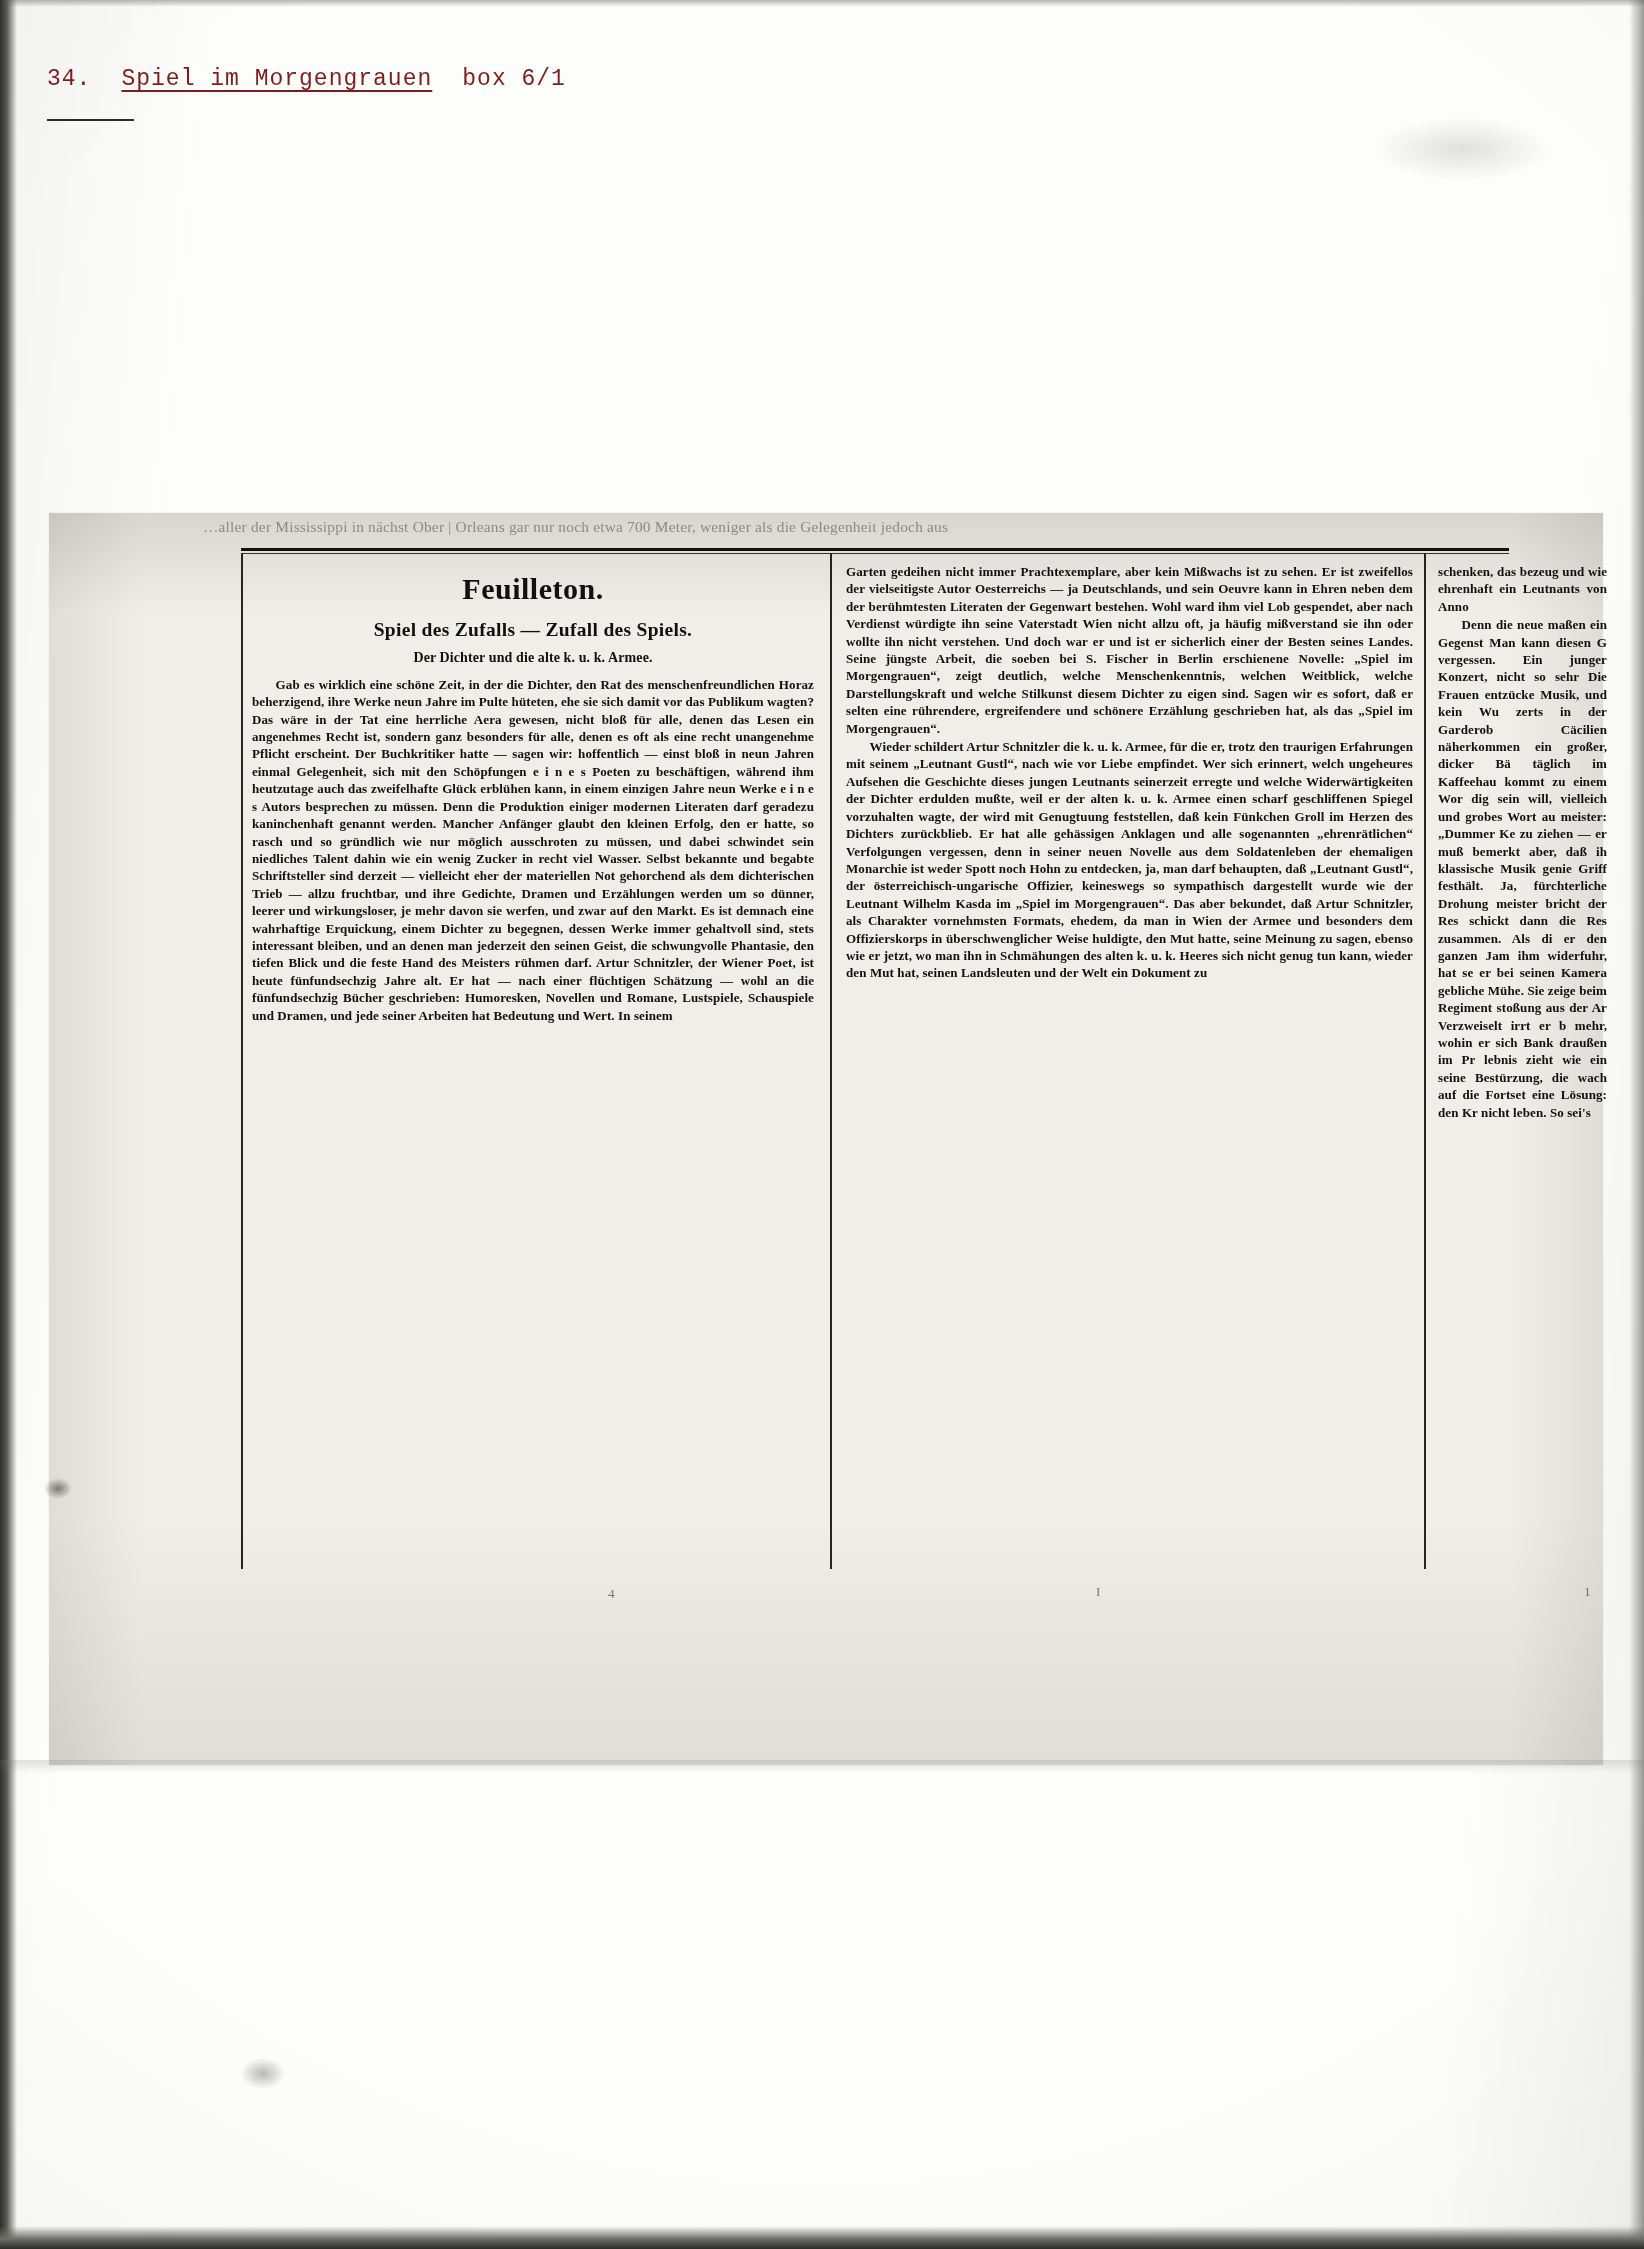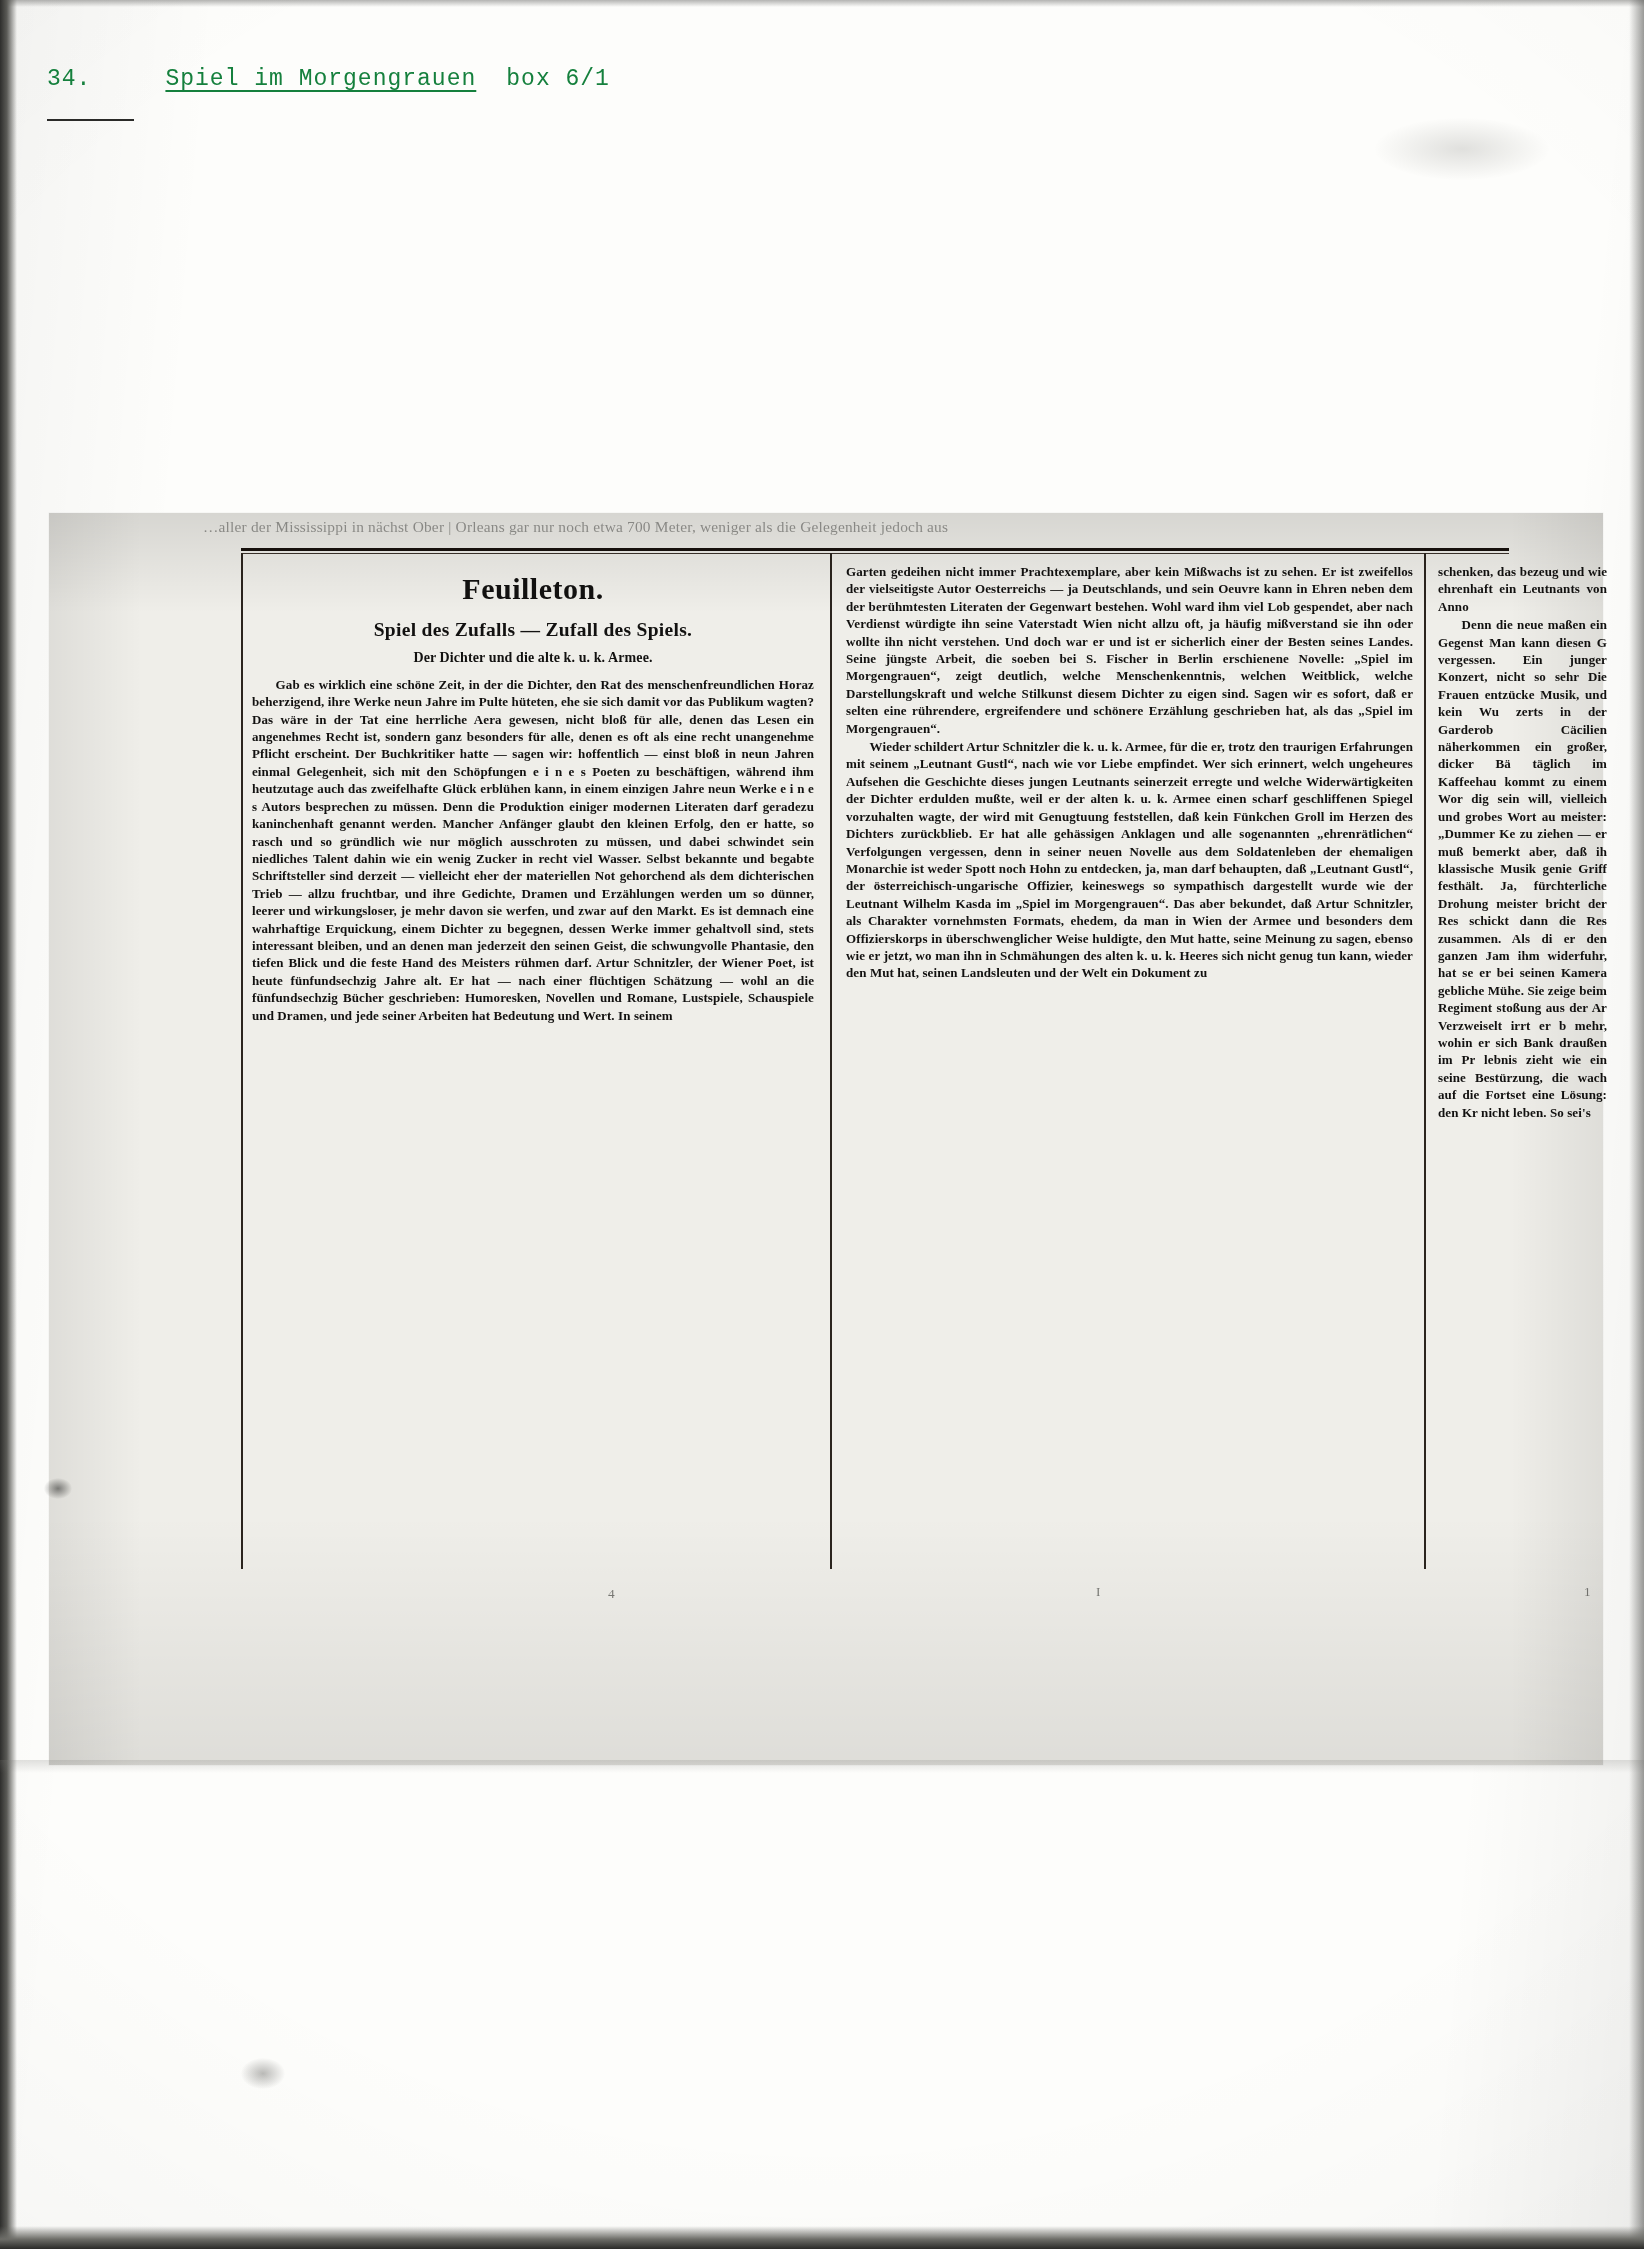--- a/index.html
+++ b/index.html
@@ -57,28 +57,27 @@
   #header-line {
     position: absolute;
     left: 47px;
     top: 57px;
     display: flex;
     align-items: baseline;
     gap: 30px;
     font-family: "Liberation Mono", monospace;
     font-size: 23px;
     letter-spacing: 1px;
-    color: #15803d;
+    color: #7f1d1d;
   }
   #header-number { }
   #header-title {
     text-decoration: underline;
     text-underline-offset: 4.6px;
     text-decoration-thickness: 1.5px;
-    margin-left: 44px;
   }
   #header-box { letter-spacing: 1px; margin-top: 9px; }
   #header-rule {
     position: absolute;
     left: 47px;
     top: 119px;
     width: 87px;
     height: 2.1px;
     background: #2a2a28;
   }

